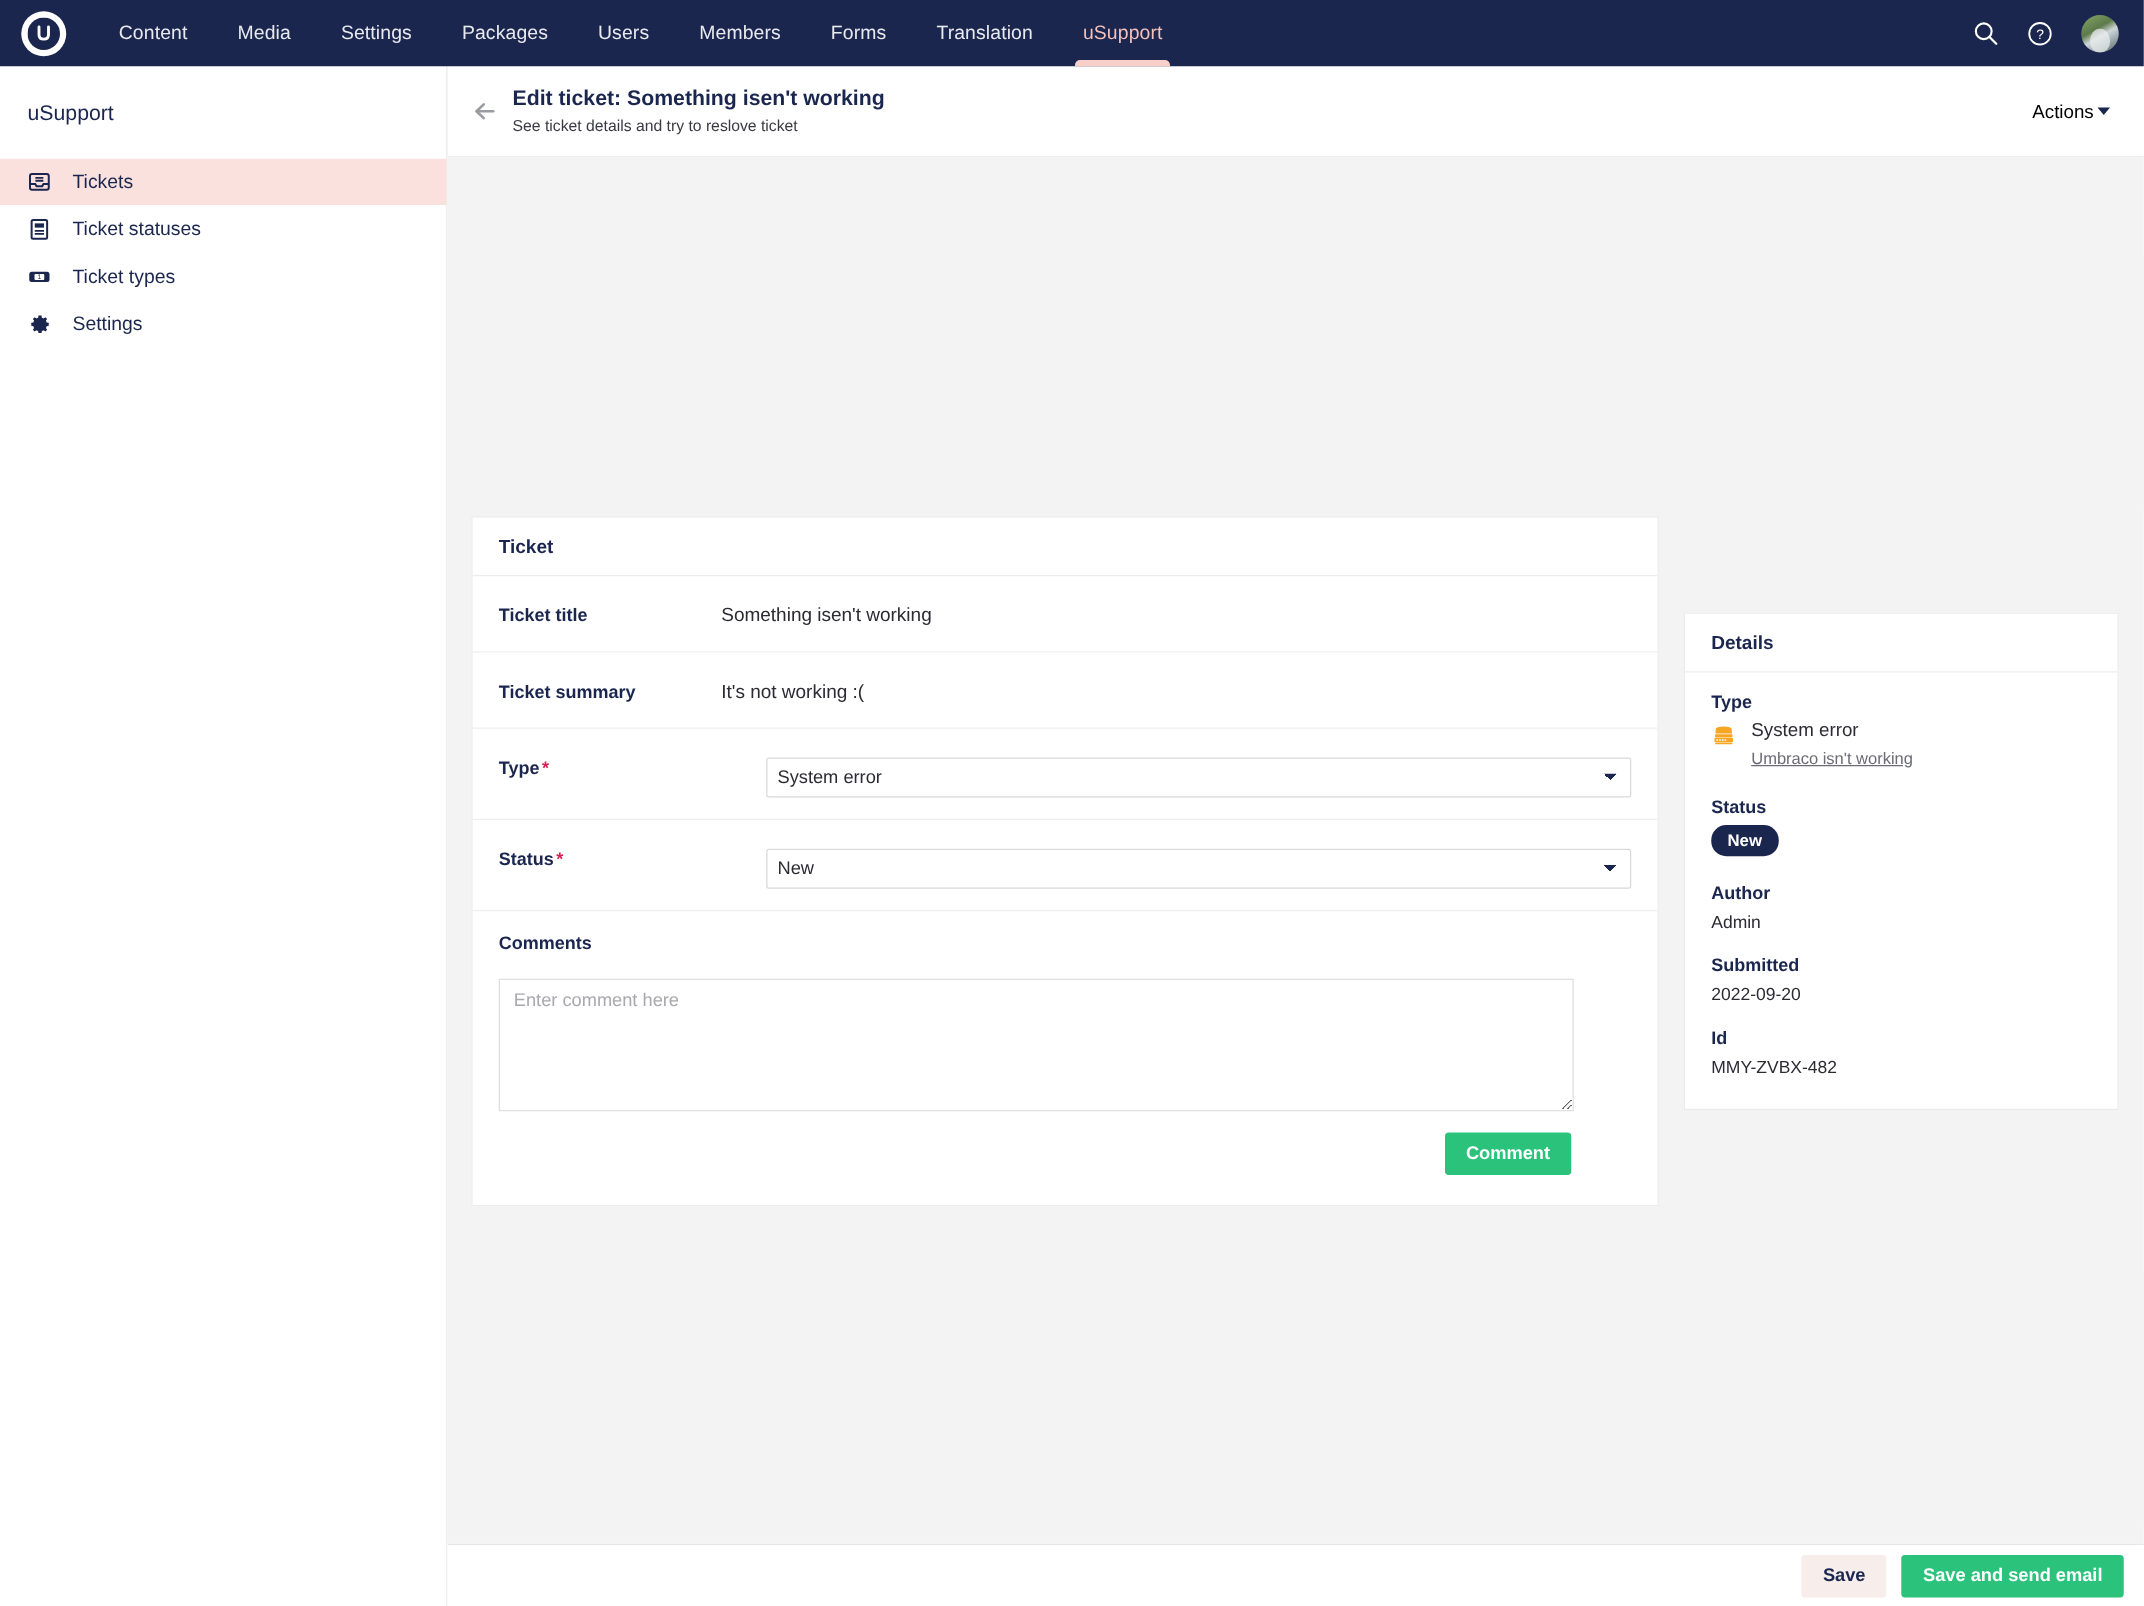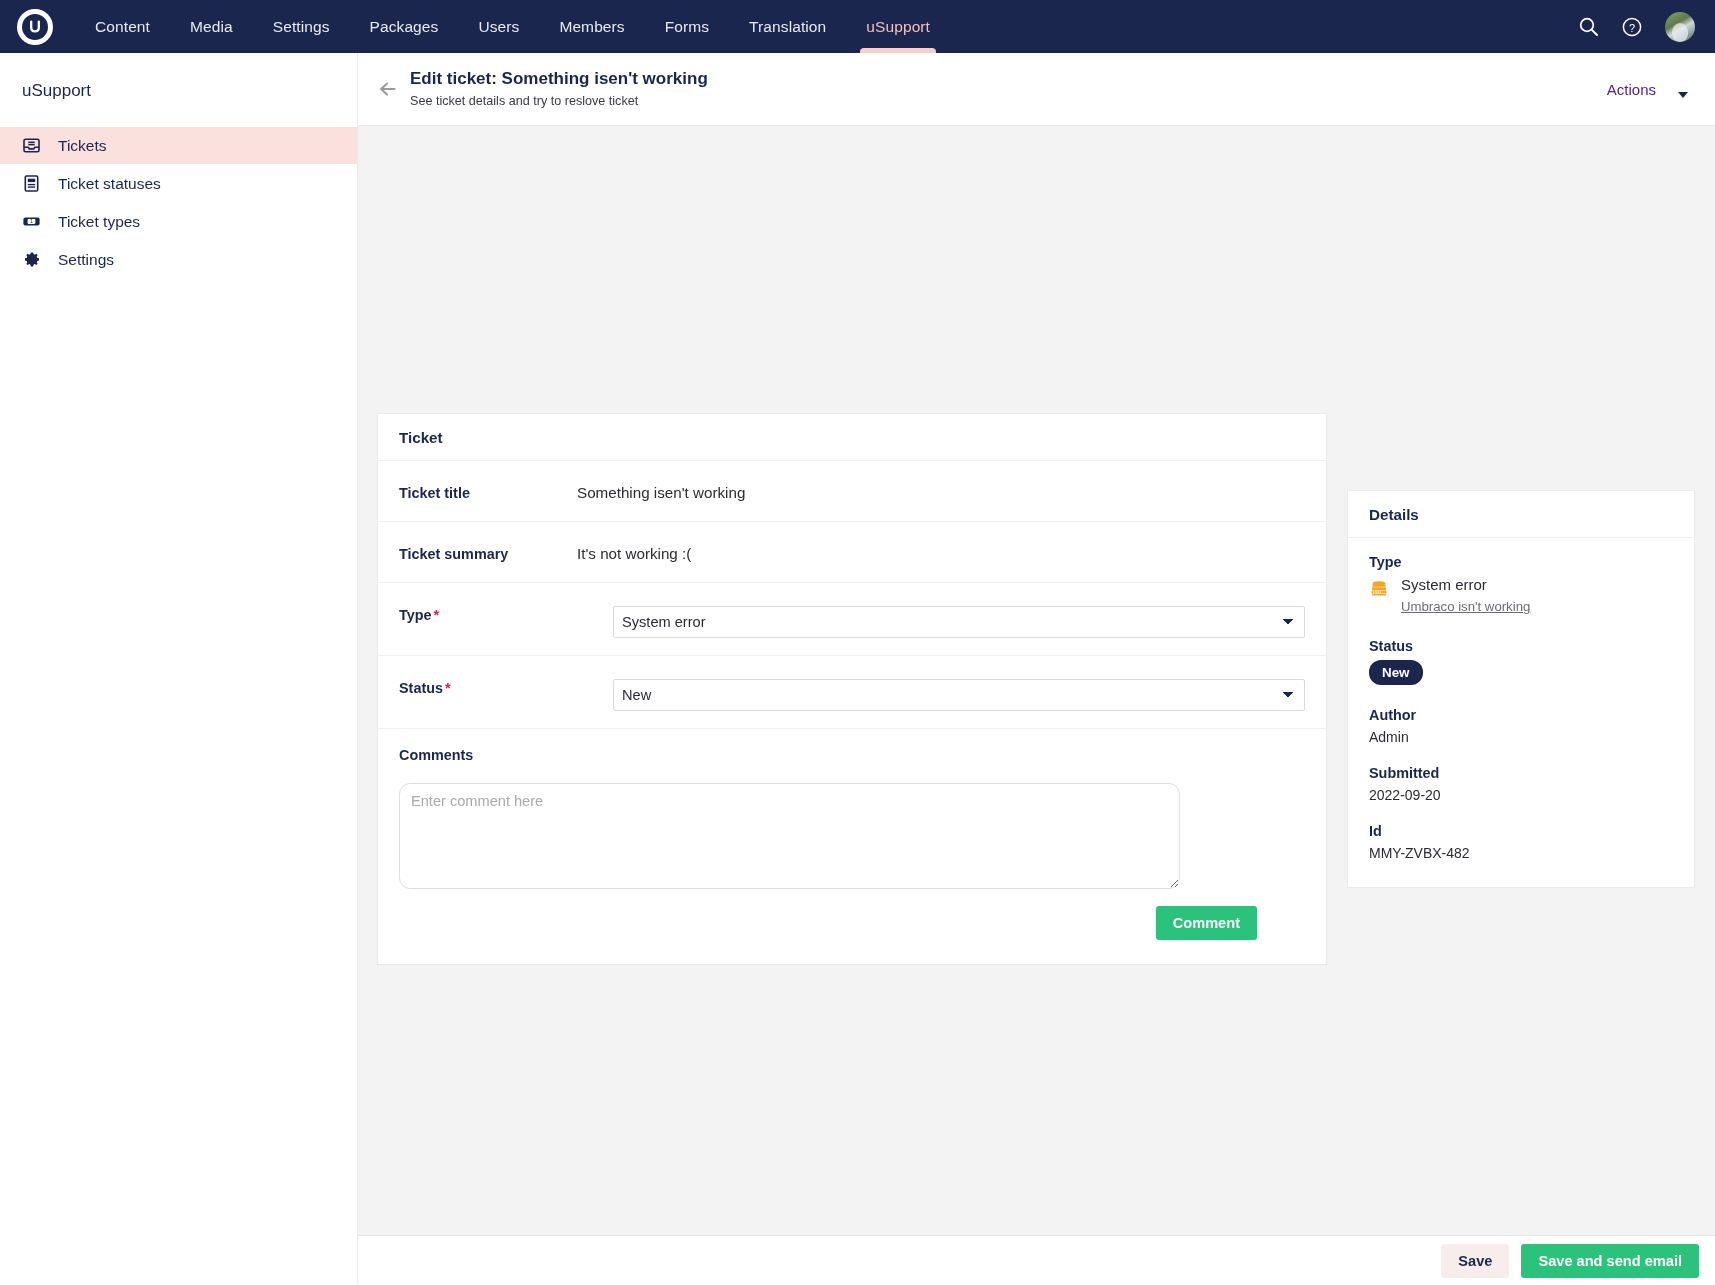--- a/index.html
+++ b/index.html
@@ -122,24 +122,24 @@
     line-height: 1.35;
   }
   .header-sub {
     font-size: 12.6px;
     color: #3a3a44;
     line-height: 1.5;
     margin-top: 1px;
   }
   .actions-btn {
     margin-left: auto; margin-right: 27px;
-    color: #4c1d95;
+    color: #000000;
     font-size: 15px;
     cursor: pointer;
-    display: flex; align-items: flex-end; gap: 22px;
+    display: flex; align-items: center; gap: 3px;
   }
   .caret {
     width: 0; height: 0;
     border-left: 5px solid transparent;
     border-right: 5px solid transparent;
     border-top: 6px solid #1b264f;
   }
 
   
   .main {
@@ -210,23 +210,23 @@
     cursor: pointer;
   }
   .comments-block { padding: 18px 21px 24px 21px; }
   .comments-title {
     font-size: 14.4px; font-weight: bold;
     color: #1b264f;
     margin-bottom: 20px;
   }
   textarea.comment-box {
     display: block;
-    width: 781px; height: 106px;
+    width: 860px; height: 106px;
     border: 1px solid #dedee0;
-    border-radius: 11px;
+    border-radius: 0;
     padding: 9px 11px;
     font-family: "Liberation Sans", sans-serif;
     font-size: 14.6px;
     color: #2b2b33;
     resize: both;
     outline: none;
   }
   textarea.comment-box::placeholder { color: #a8a8ae; }
   .comment-row {
     display: flex; justify-content: flex-end;

